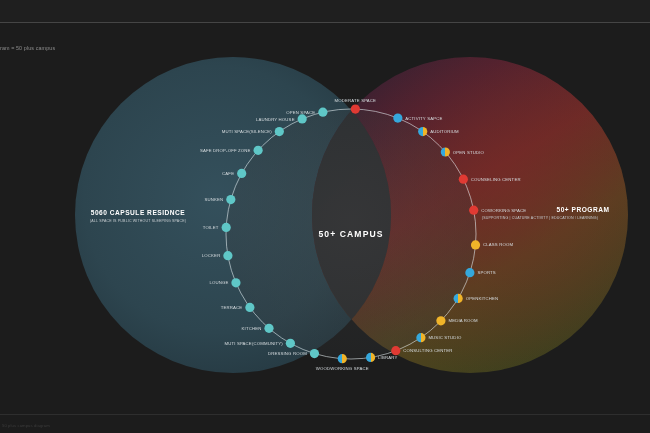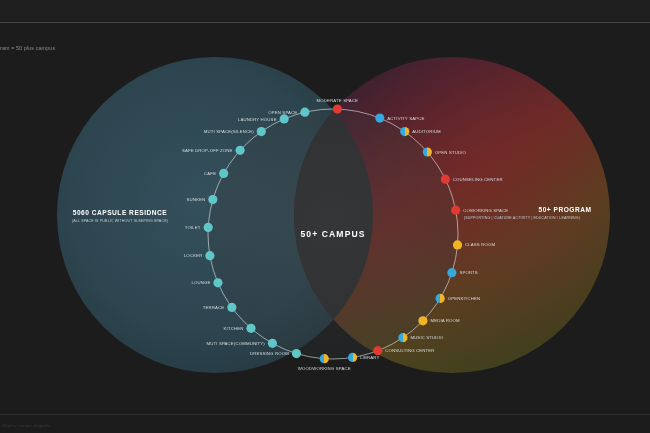--- a/index.html
+++ b/index.html
@@ -32,21 +32,21 @@
     white-space: nowrap; letter-spacing: .1px;
   }
   .bottom-rule {
     position: absolute; bottom: 18px; left: 0; width: 650px; height: 1px;
     background: #2e2e2e;
   }
 
   
   .stage {
     position: absolute;
-    top: 57px; left: 0; width: 520px; height: 355px;
+    top: 57px; left: 18px; width: 520px; height: 355px;
     background: #1c1c1c;
   }
   svg.venn { display:block; width: 650px; height: 355px; }
 
   .lbl {
     font-size: 4.3px;
     fill: #d7dde0;
     letter-spacing: 0.15px;
   }
   .lbl-c { text-anchor: middle; }

